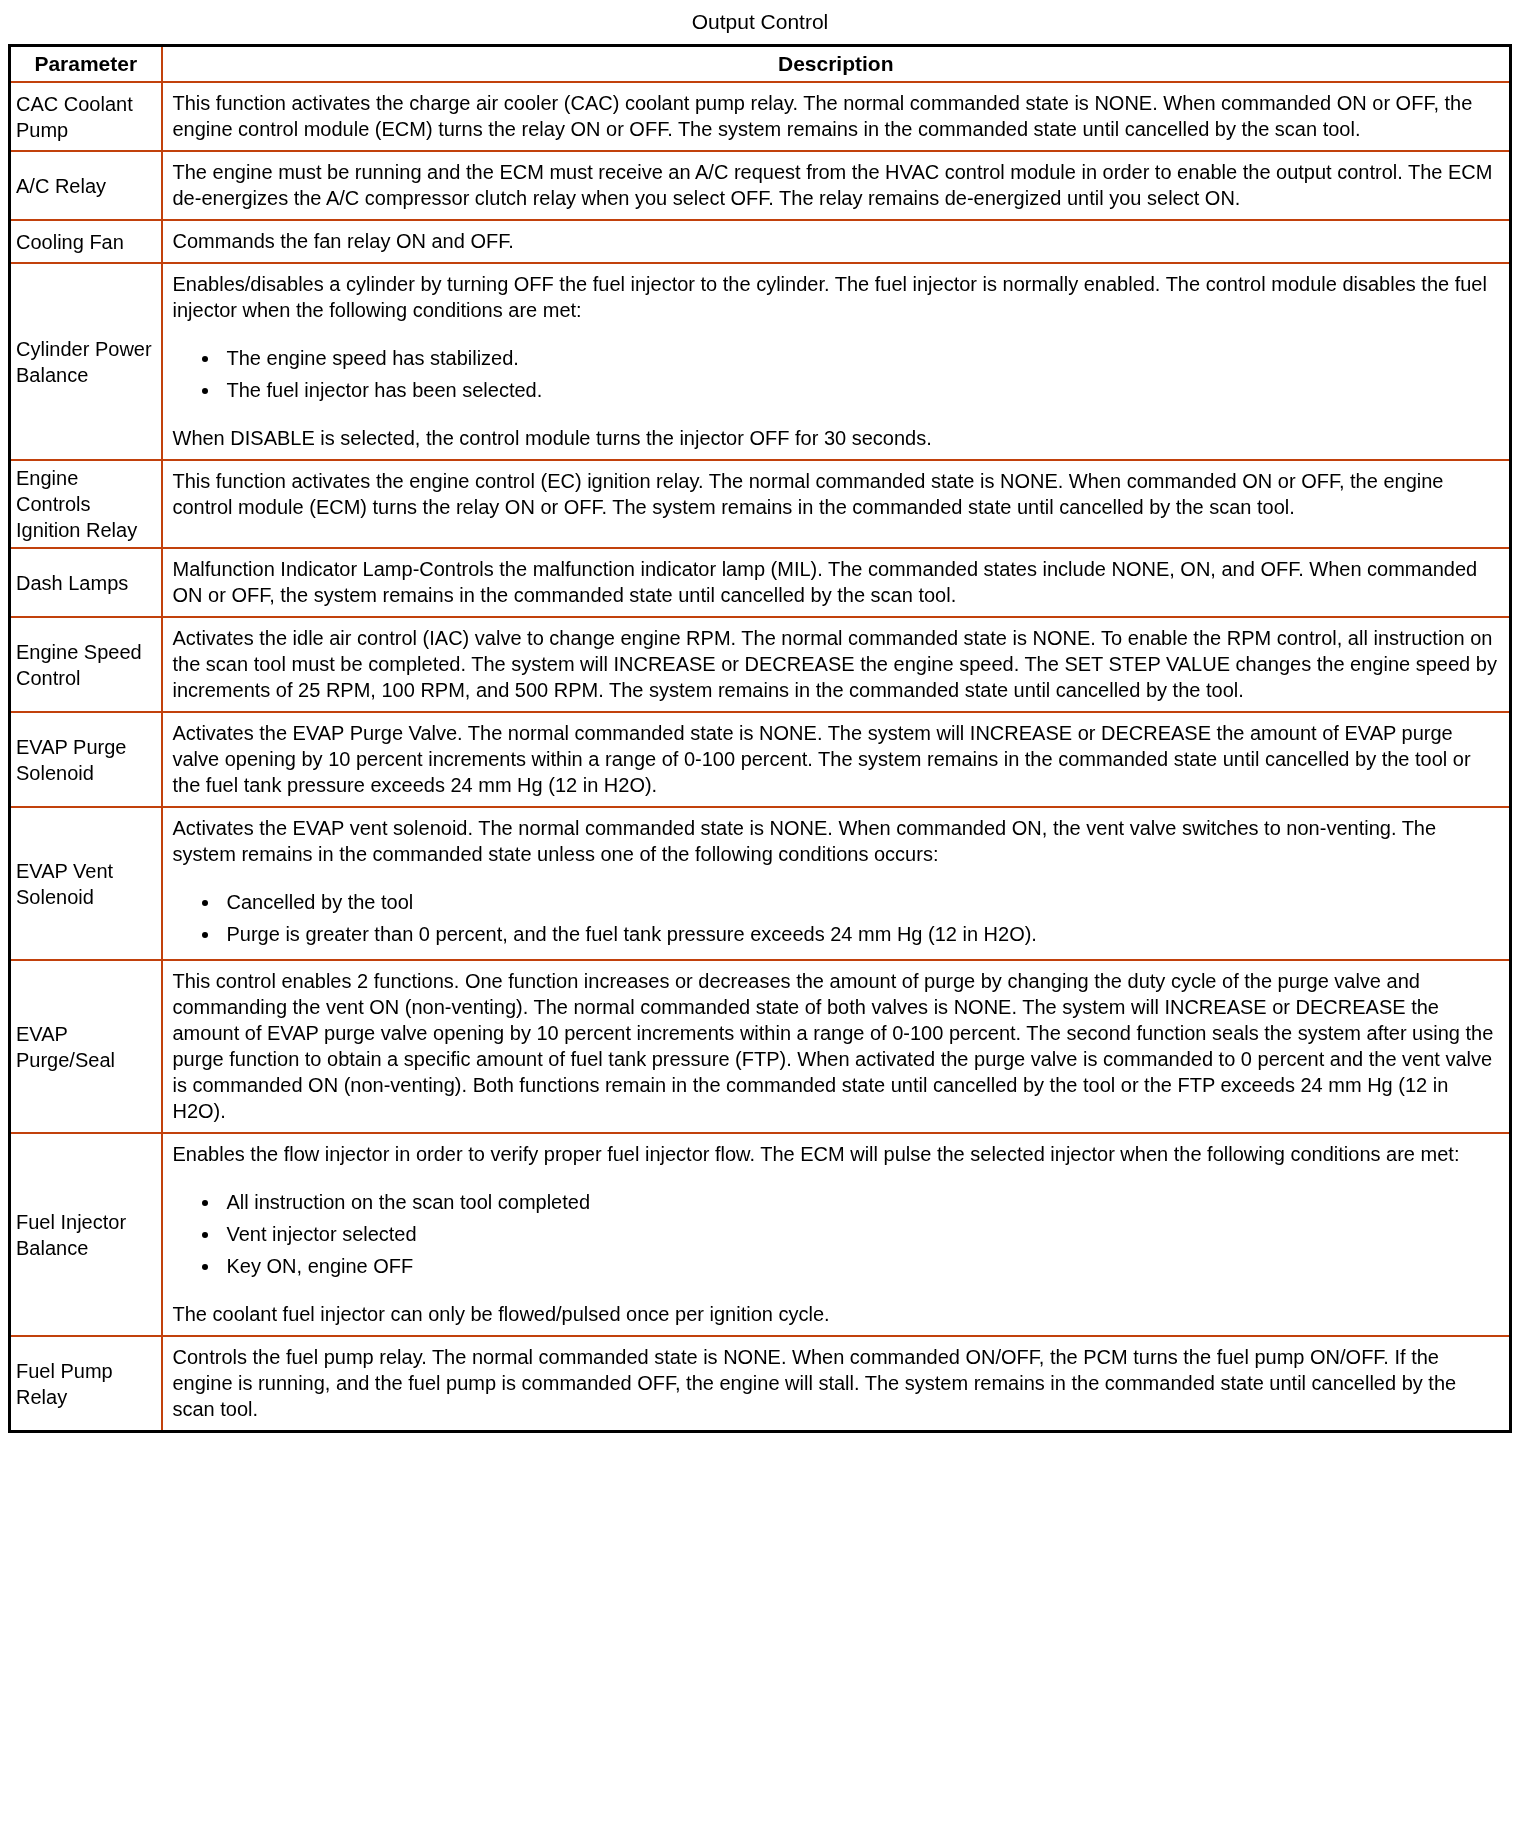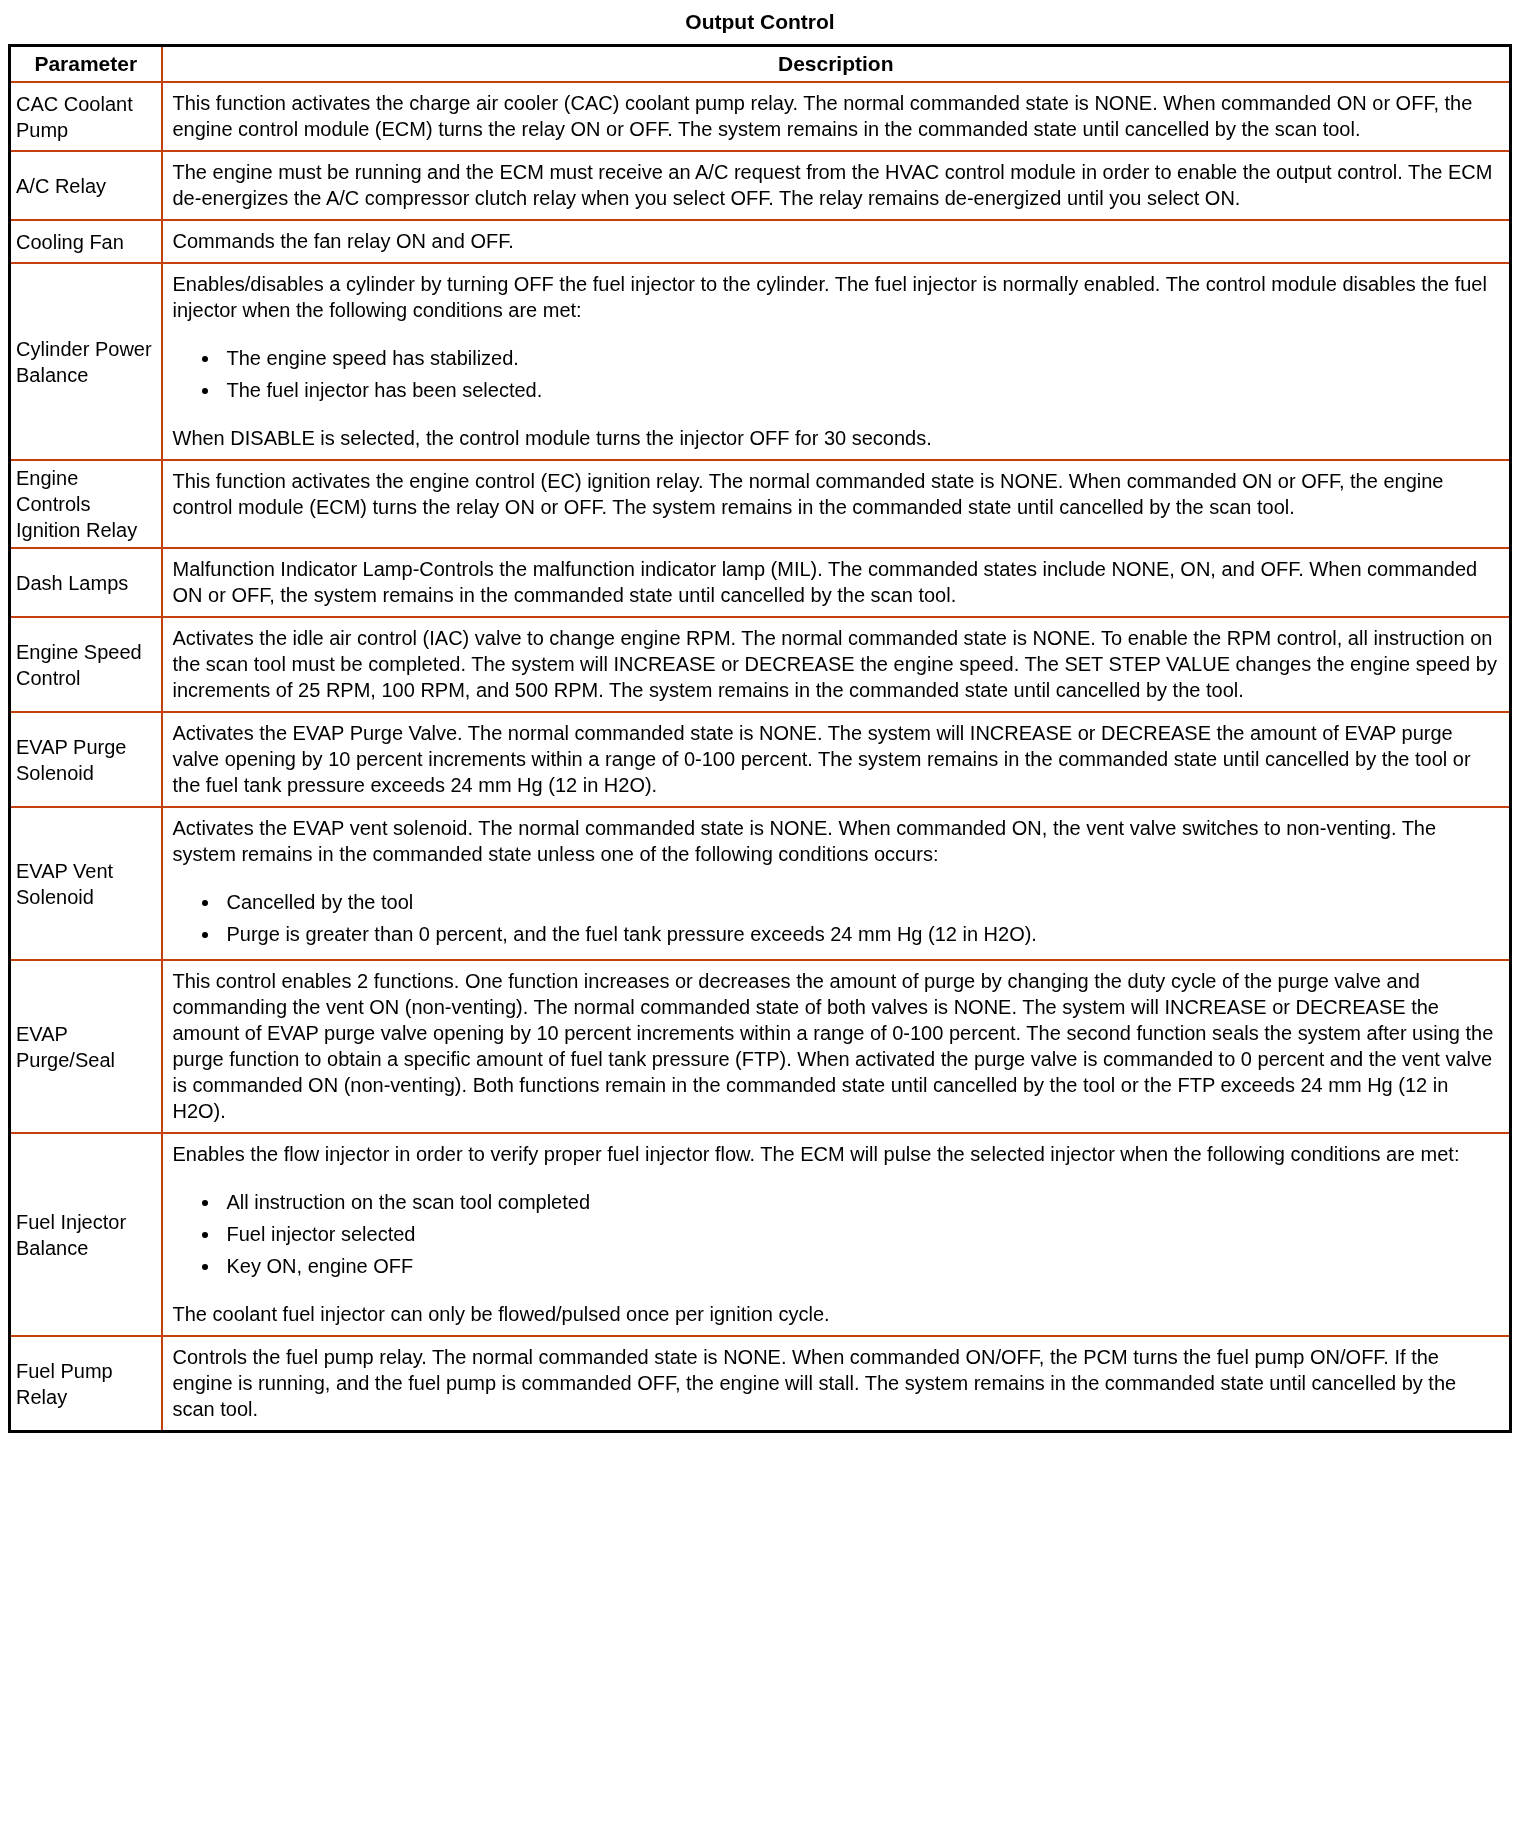--- a/index.html
+++ b/index.html
@@ -10,21 +10,21 @@
     font-family: "Liberation Sans", sans-serif;
   }
   .page {
     width: 1520px;
     min-height: 1830px;
     box-sizing: border-box;
     padding: 6px 8px 10px 8px;
   }
   .doc-title {
     text-align: center;
-    font-weight: bold;
+    font-weight: normal;
     font-size: 21px;
     margin: 4px 0 10px 0;
   }
   table.output-control {
     border-collapse: collapse;
     width: 100%;
     table-layout: fixed;
     border: 3px solid #000;
   }
   table.output-control th,
@@ -155,21 +155,21 @@
           <td class="desc-cell">
             <p class="desc-p">This control enables 2 functions. One function increases or decreases the amount of purge by changing the duty cycle of the purge valve and commanding the vent ON (non-venting). The normal commanded state of both valves is NONE. The system will INCREASE or DECREASE the amount of EVAP purge valve opening by 10 percent increments within a range of 0-100 percent. The second function seals the system after using the purge function to obtain a specific amount of fuel tank pressure (FTP). When activated the purge valve is commanded to 0 percent and the vent valve is commanded ON (non-venting). Both functions remain in the commanded state until cancelled by the tool or the FTP exceeds 24 mm Hg (12 in H2O).</p>
           </td>
         </tr>
         <tr>
           <td class="param-cell">Fuel Injector Balance</td>
           <td class="desc-cell">
             <p class="desc-p">Enables the flow injector in order to verify proper fuel injector flow. The ECM will pulse the selected injector when the following conditions are met:</p>
             <ul class="bullet-list">
               <li>All instruction on the scan tool completed</li>
-              <li>Fuel injector selected</li>
+              <li>Vent injector selected</li>
               <li>Key ON, engine OFF</li>
             </ul>
             <p class="desc-p">The coolant fuel injector can only be flowed/pulsed once per ignition cycle.</p>
           </td>
         </tr>
         <tr>
           <td class="param-cell">Fuel Pump Relay</td>
           <td class="desc-cell">
             <p class="desc-p">Controls the fuel pump relay. The normal commanded state is NONE. When commanded ON/OFF, the PCM turns the fuel pump ON/OFF. If the engine is running, and the fuel pump is commanded OFF, the engine will stall. The system remains in the commanded state until cancelled by the scan tool.</p>
           </td>

